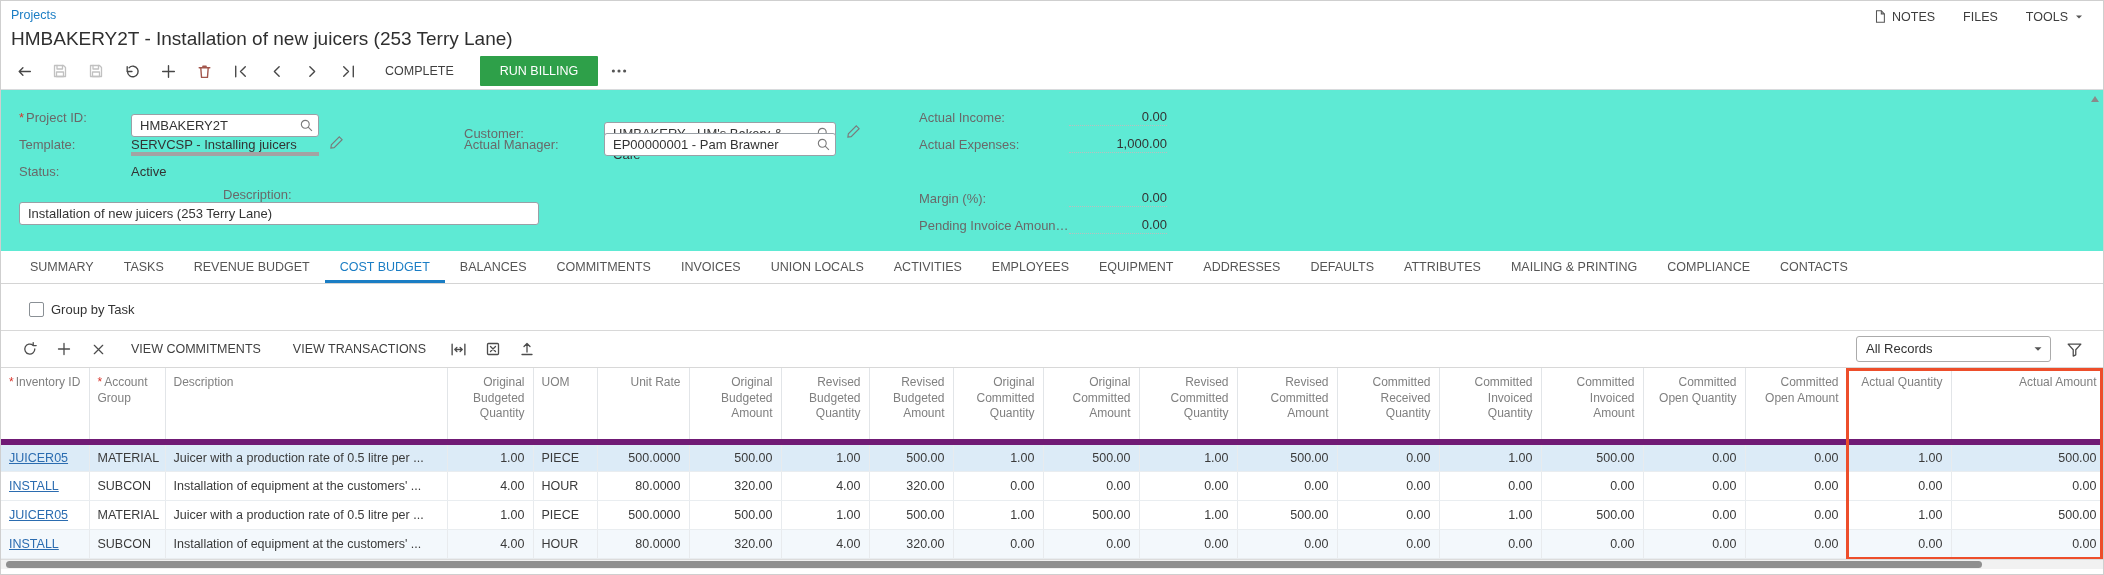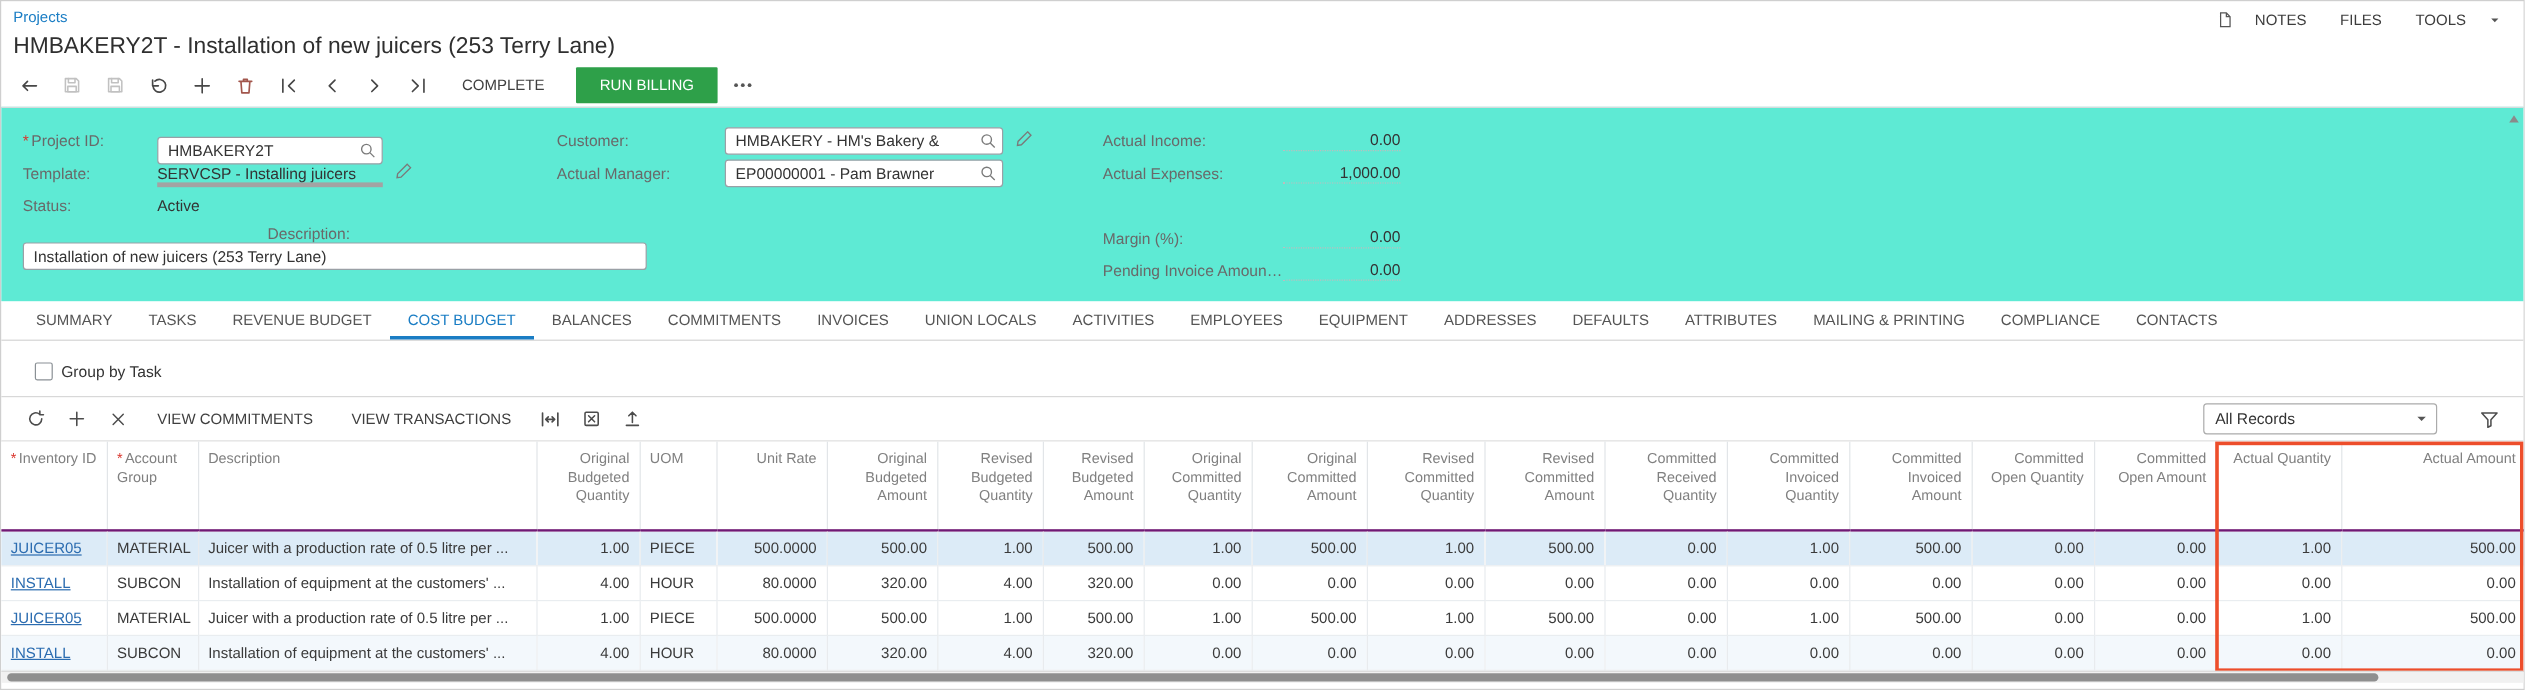--- a/index.html
+++ b/index.html
@@ -5,21 +5,21 @@
   * { box-sizing: border-box; }
   html,body { margin:0; padding:0; background:#fff; }
   body { font-family:"Liberation Sans","DejaVu Sans",sans-serif; color:#333; }
   .page { position:relative; width:2104px; height:575px; border:1px solid #cfcfcf; background:#fff; overflow:hidden; }
 
   
   .topbar { position:relative; height:52px; padding:4px 0 0 10px; }
   .crumb { font-size:12.5px; color:var(--accent); text-decoration:none; cursor:pointer; display:inline-block; }
   .title { font-size:19px; color:#2f2f2f; margin-top:5px; }
   .top-actions { position:absolute; right:18px; top:8px; display:flex; align-items:center; gap:28px; }
-  .top-link { display:flex; align-items:center; gap:18px; font-size:12.5px; color:#3d3d3d; cursor:pointer; }
+  .top-link { display:flex; align-items:center; gap:5px; font-size:12.5px; color:#3d3d3d; cursor:pointer; }
   .top-link svg { stroke:#555; fill:none; stroke-width:1.2; }
   .caret-fill { fill:#555; stroke:none; }
 
   
   .cmdbar { height:36px; display:flex; align-items:center; padding-left:8px; gap:6px; }
   .icon-btn { width:30px; height:28px; display:flex; align-items:center; justify-content:center; cursor:pointer; border-radius:2px; }
   .icon-btn svg { stroke:#474747; fill:none; stroke-width:1.3; stroke-linecap:round; stroke-linejoin:round; }
   .icon-btn.dim { opacity:.33; }
   .icon-btn.danger svg { stroke:#a2564c; }
   .flatbtn { border:none; background:transparent; font-family:inherit; font-size:12.5px; color:#3f3f3f; padding:0 16px; height:30px; cursor:pointer; }
@@ -47,29 +47,29 @@
   .tab.active { color:var(--accent); box-shadow:inset 0 -3px 0 var(--accent); }
 
   
   .gbt { display:flex; align-items:center; gap:7px; margin:15px 0 0 28px; height:20px; cursor:pointer; }
   .cb { width:15px; height:15px; background:#fff; border:1px solid #8a9095; border-radius:2px; }
   .gbt-label { font-size:13px; color:#333; }
 
   .gridbar { height:38px; margin-top:11px; border-top:1px solid #d8d8d8; border-bottom:1px solid #d8d8d8; display:flex; align-items:center; padding:0 14px; gap:4px; }
   .gridbar .icon-btn svg { stroke:#4c4c4c; }
   .txtbtn { border:none; background:transparent; font-family:inherit; font-size:12.5px; color:#3f3f3f; padding:0 14px; height:30px; cursor:pointer; white-space:nowrap; }
-  .gb-right { margin-left:auto; display:flex; align-items:center; gap:28px; }
+  .gb-right { margin-left:auto; display:flex; align-items:center; gap:8px; }
   .selectbox { position:relative; width:195px; height:26px; background:#fff; border:1px solid #ababab; border-radius:3px; font-size:13px; color:#333; line-height:24px; padding:0 22px 0 9px; cursor:pointer; }
   .selectbox svg { position:absolute; right:5px; top:5px; }
   .funnel svg { stroke:#4a4a4a; fill:none; stroke-width:1.2; }
 
   
   .gridwrap { position:relative; }
   table.grid { border-collapse:collapse; table-layout:fixed; width:2104px; background:#fff; }
-  table.grid th { height:74px; vertical-align:top; text-align:left; padding:7px 8px 0 8px; font-weight:normal; font-size:12px; color:#808080; border-right:1px solid #e2e5e8; border-bottom:2px solid #701a75; line-height:1.3; cursor:pointer; }
+  table.grid th { height:74px; vertical-align:top; text-align:left; padding:7px 8px 0 8px; font-weight:normal; font-size:12px; color:#808080; border-right:1px solid #e2e5e8; border-bottom:6px solid #701a75; line-height:1.3; cursor:pointer; }
   table.grid th.num { text-align:right; }
   table.grid td { height:29px; padding:0 8px; font-size:12.5px; color:#3a3a3a; border-right:1px solid #e8ebee; border-bottom:1px solid #e9edf0; white-space:nowrap; overflow:hidden; cursor:default; }
   table.grid td.num { text-align:right; }
   tr.sel td { background:var(--row-selected); }
   tr.alt td { background:#f3f8fc; }
   .cell-link { color:var(--link); text-decoration:underline; cursor:pointer; }
   .hlbox { position:absolute; top:0; left:1845px; width:257px; height:192px; border:3px solid var(--highlight); pointer-events:none; }
   .hscroll { position:relative; height:10px; background:#f1f1f1; border-top:1px solid #dcdcdc; }
   .hthumb { position:absolute; left:5px; top:1px; height:7px; width:94%; background:#8f8f8f; border-radius:4px; cursor:pointer; }
 </style>
@@ -192,21 +192,21 @@
       <div class="flabel" style="width:112px;">Status:</div>
       <div class="plain-val">Active</div>
     </div>
     <div class="frow" style="left:18px; top:97px;flex-direction:column;">
       <div class="flabel" style="width:112px;">Description:</div>
       <div class="fbox" style="width:520px; padding-right:8px;">
         <span>Installation of new juicers (253 Terry Lane)</span>
       </div>
     </div>
 
-    <div class="frow" style="left:463px; top:16px;">
+    <div class="frow" style="left:463px; top:32px;">
       <div class="flabel" style="width:140px;">Customer:</div>
       <div class="fbox" style="width:232px;">
         <span>HMBAKERY - HM's Bakery &amp; Cafe</span>
         <span class="lookup"><svg width="15" height="15" viewBox="0 0 16 16">
               <circle cx="6.7" cy="6.7" r="4.2"></circle>
               <path d="M9.8 9.8l4 4"></path>
             </svg></span>
       </div>
       <span class="editpen"><svg width="15" height="15" viewBox="0 0 16 16">
             <path d="M11 2l3 3-8.5 8.5L2 14l.5-3.5z"></path>

